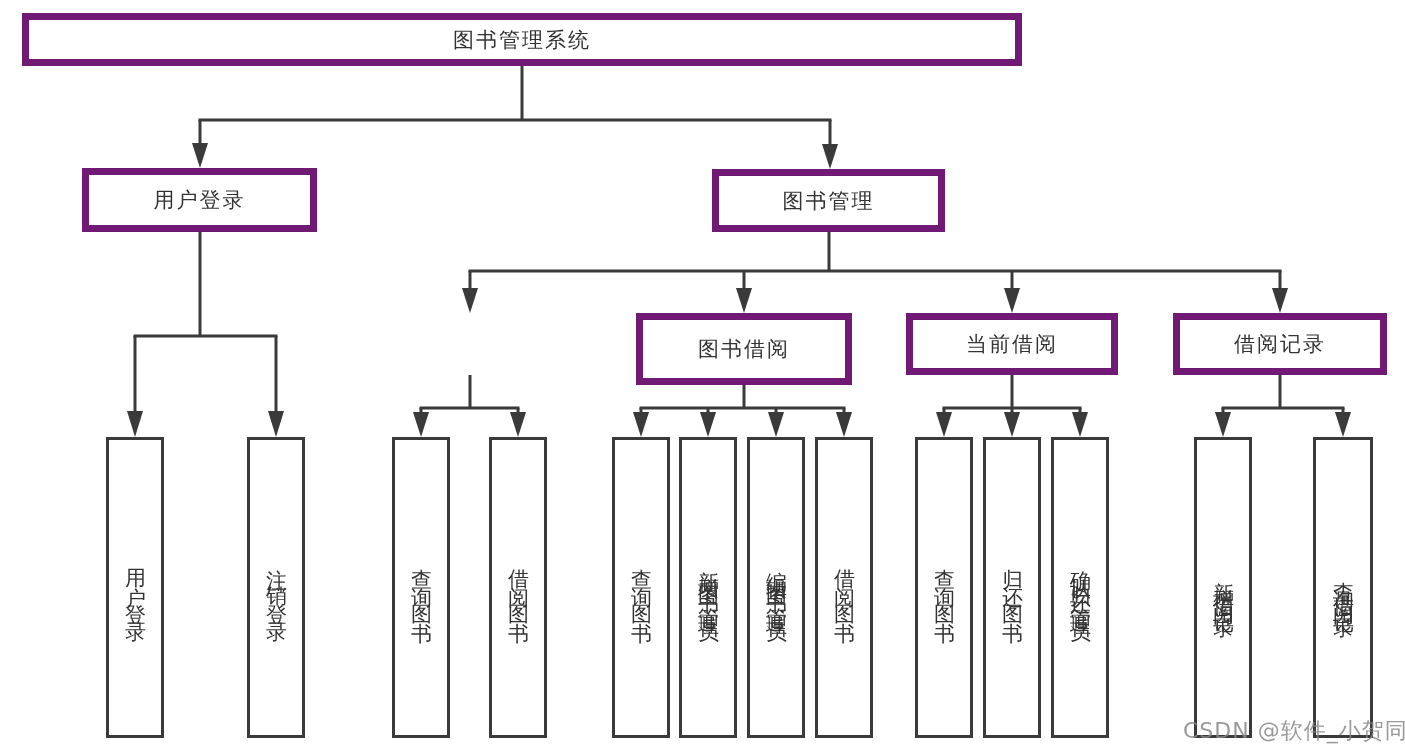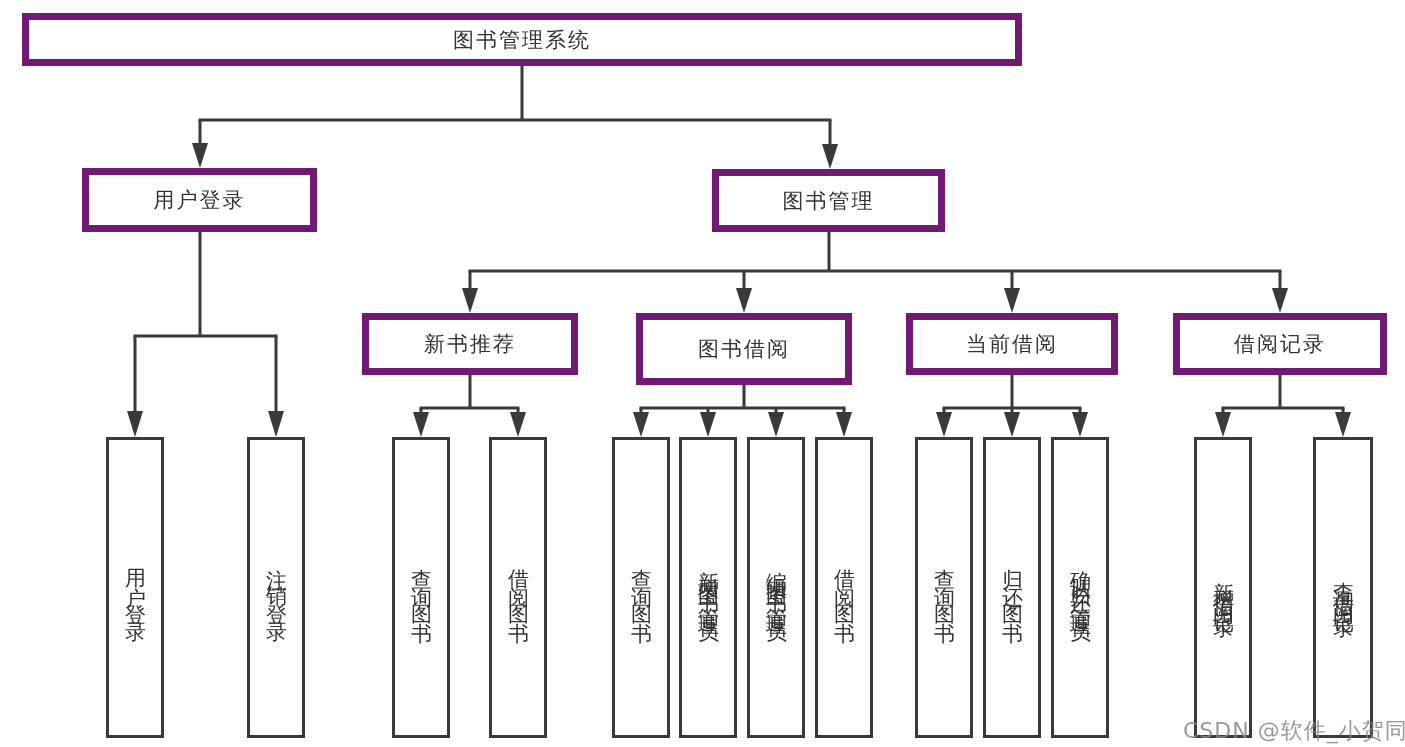--- a/index.html
+++ b/index.html
@@ -157,23 +157,20 @@
     <span>图书管理系统</span>
   </div>
 
   <div class="node" style="left:82px; top:168px; width:235px; height:64px;">
     <span>用户登录</span>
   </div>
   <div class="node" style="left:712px; top:169px; width:233px; height:63px;">
     <span>图书管理</span>
   </div>
 
-  <div class="node" style="left:362px; top:313px; width:216px; height:62px;">
-    <span>新书推荐</span>
-  </div>
   <div class="node" style="left:636px; top:313px; width:216px; height:72px;">
     <span>图书借阅</span>
   </div>
   <div class="node" style="left:906px; top:313px; width:212px; height:62px;">
     <span>当前借阅</span>
   </div>
   <div class="node" style="left:1173px; top:313px; width:214px; height:62px;">
     <span>借阅记录</span>
   </div>
 

